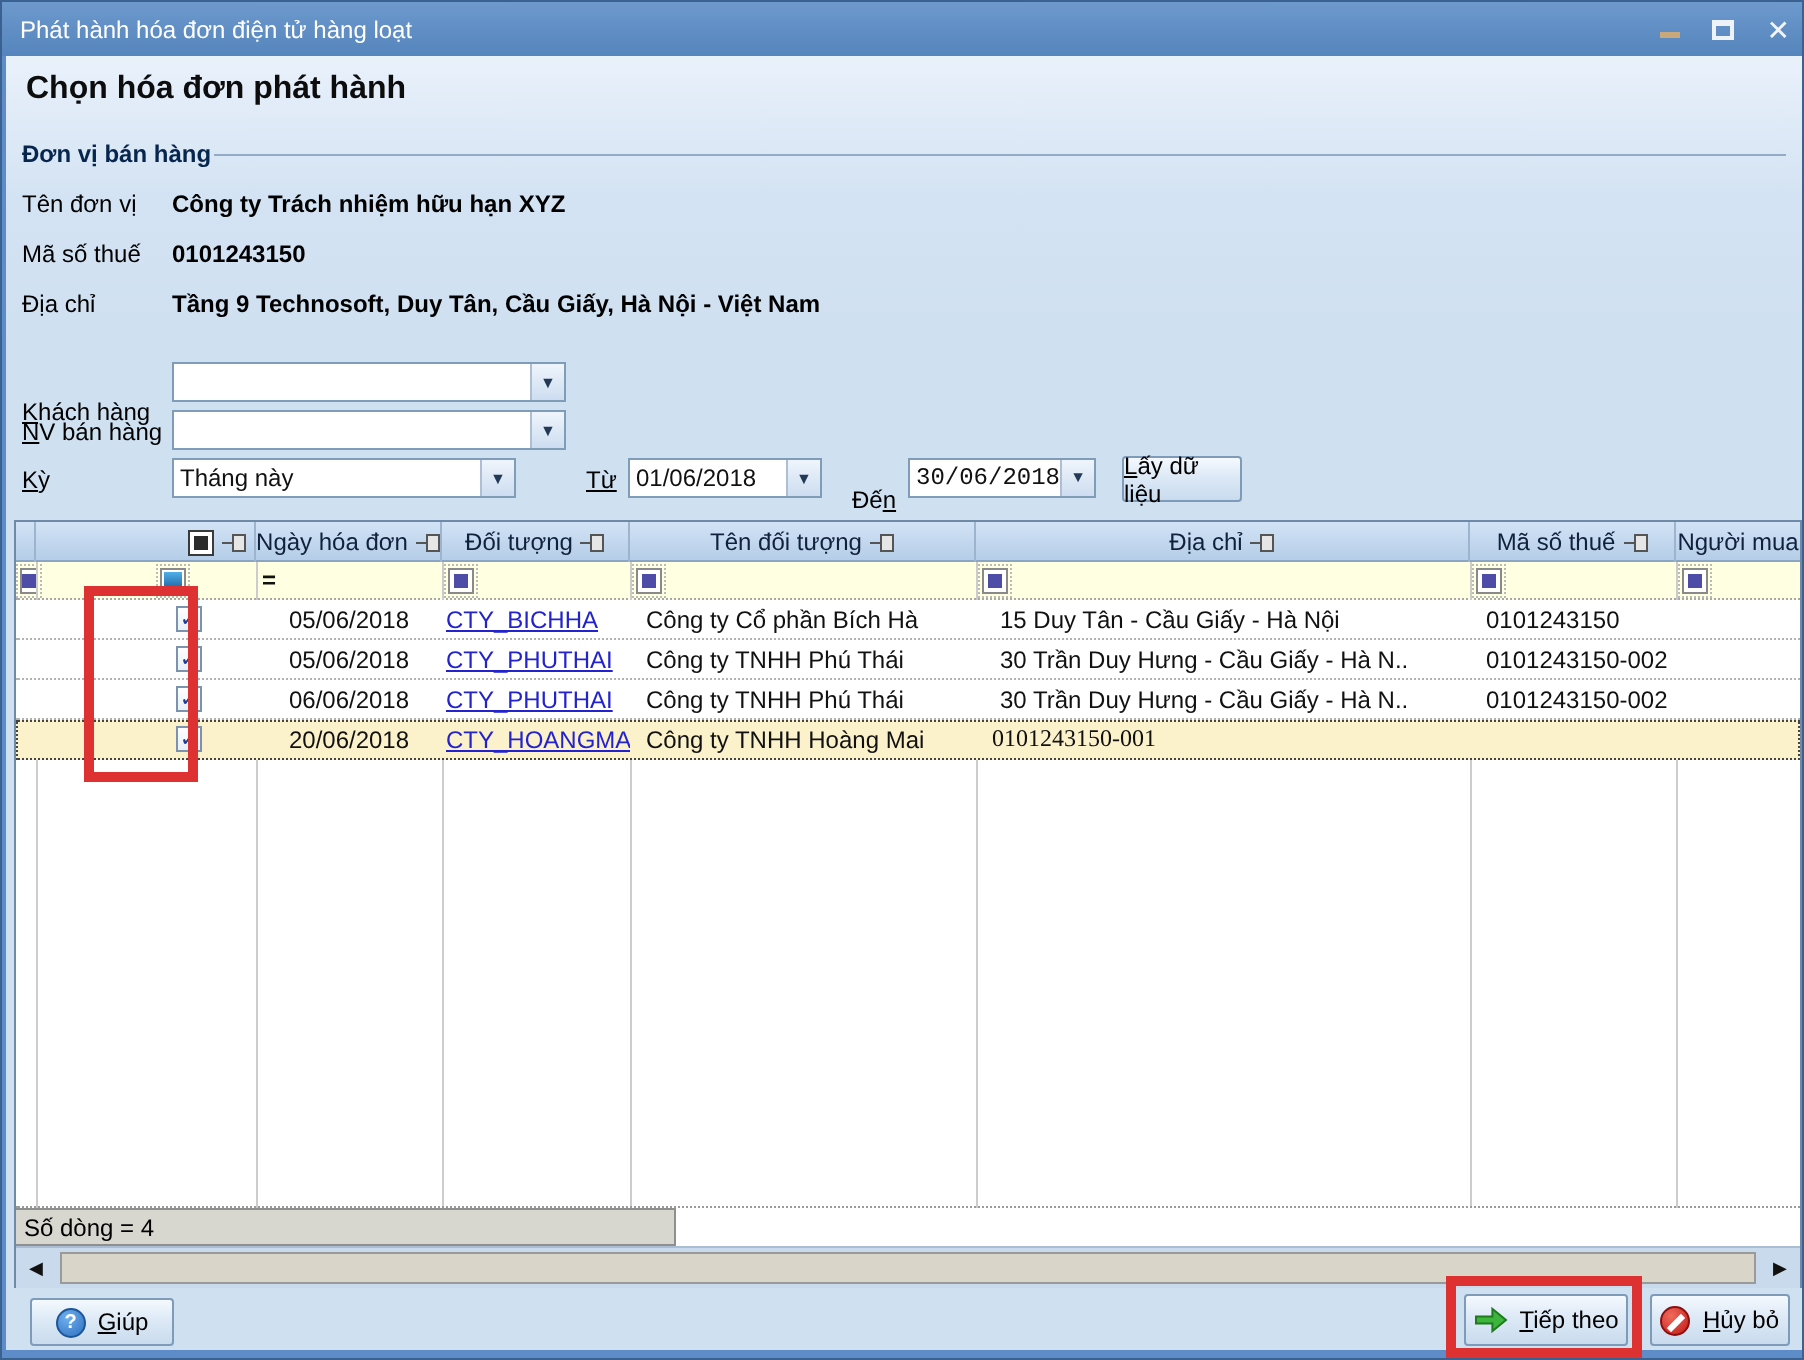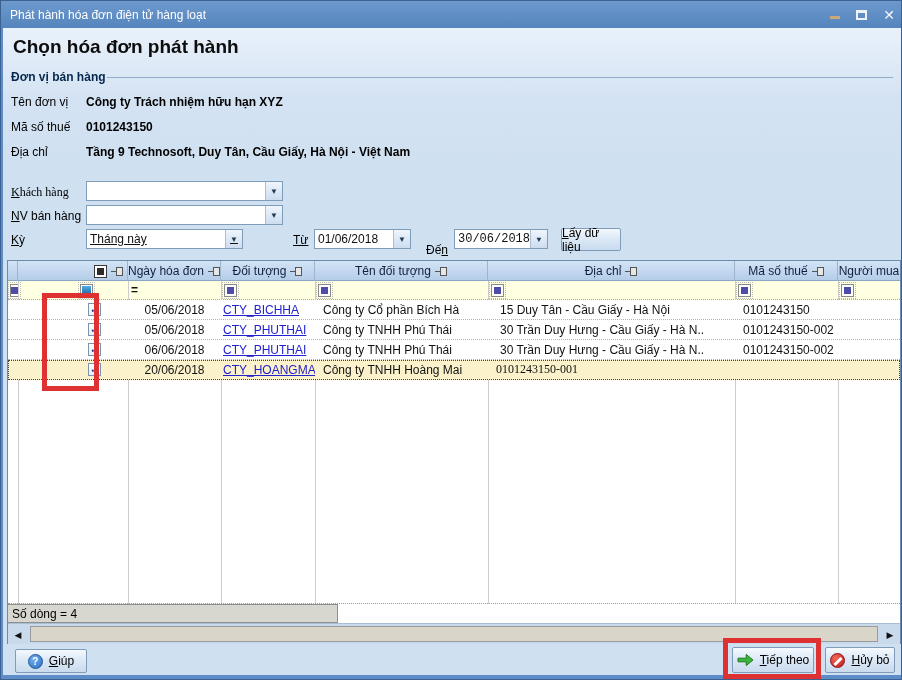--- a/index.html
+++ b/index.html
@@ -13,21 +13,21 @@
     background:linear-gradient(#6d99cd,#5585bd); color:#fff; display:flex; align-items:center; padding-left:9px; }
   .winbtns { position:absolute; right:8px; top:0; height:27px; display:flex; align-items:center; gap:16px; }
   .minbtn { width:10px; height:3px; background:#c9a87c; margin-top:6px; }
   .maxbtn { width:11px; height:10px; border:2px solid #eef3f9; border-top-width:3px; }
   .closebtn { color:#f2f6fb; font-size:14px; font-weight:bold; line-height:1; }
 
   
   .content { position:absolute; left:2px; top:27px; width:898px; height:647px;
     background:linear-gradient(#e9f1fb 0px,#d4e3f3 70px,#cfe0f1 140px); }
 
-  .page-title { position:absolute; left:10px; top:8px; font-size:19px; font-weight:bold; color:#0d0d0d;text-align:right; }
+  .page-title { position:absolute; left:10px; top:8px; font-size:16px; font-weight:bold; color:#0d0d0d;text-align:right; }
 
   .group-label { position:absolute; left:8px; top:42px; font-weight:bold; color:#06264d; }
   .group-line { position:absolute; left:104px; right:8px; top:49px; height:1px; background:#93abc6; }
 
   .flabel { position:absolute; left:8px; color:#000; }
   .fvalue { position:absolute; left:83px; font-weight:bold; color:#000; }
 
   .mn { text-decoration:underline; }
 
   
@@ -107,34 +107,34 @@
     <div class="group-label">Đơn vị bán hàng</div>
     <div class="group-line"></div>
 
     <div class="flabel" style="top:67px;">Tên đơn vị</div>
     <div class="fvalue" style="top:67px;">Công ty Trách nhiệm hữu hạn XYZ</div>
     <div class="flabel" style="top:92px;">Mã số thuế</div>
     <div class="fvalue" style="top:92px;">0101243150</div>
     <div class="flabel" style="top:117px;">Địa chỉ</div>
     <div class="fvalue" style="top:117px;">Tầng 9 Technosoft, Duy Tân, Cầu Giấy, Hà Nội - Việt Nam</div>
 
-    <div class="flabel" style="top:157px;font-family:Liberation Serif, serif;"><span></span><span class="mn">K</span><span>hách hàng</span></div>
+    <div class="flabel" style="top:171px;"><span></span><span class="mn">K</span><span>hách hàng</span></div>
     <div class="combo" style="left:83px; top:153px; width:197px;">
       <div class="val"></div>
       <div class="arrow">▼</div>
     </div>
 
     <div class="flabel" style="top:181px;"><span></span><span class="mn">N</span><span>V bán hàng</span></div>
     <div class="combo" style="left:83px; top:177px; width:197px;">
       <div class="val"></div>
       <div class="arrow">▼</div>
     </div>
 
     <div class="flabel" style="top:205px;"><span></span><span class="mn">K</span><span>ỳ</span></div>
-    <div class="combo" style="left:83px; top:201px; width:157px;text-decoration:underline;">
+    <div class="combo" style="left:83px; top:201px; width:172px;">
       <div class="val">Tháng này</div>
       <div class="arrow">▼</div>
     </div>
 
     <div class="flabel" style="left:290px; top:205px;"><span></span><span class="mn">Từ</span><span></span></div>
     <div class="combo" style="left:311px; top:201px; width:97px;">
       <div class="val">01/06/2018</div>
       <div class="arrow">▼</div>
     </div>
 

